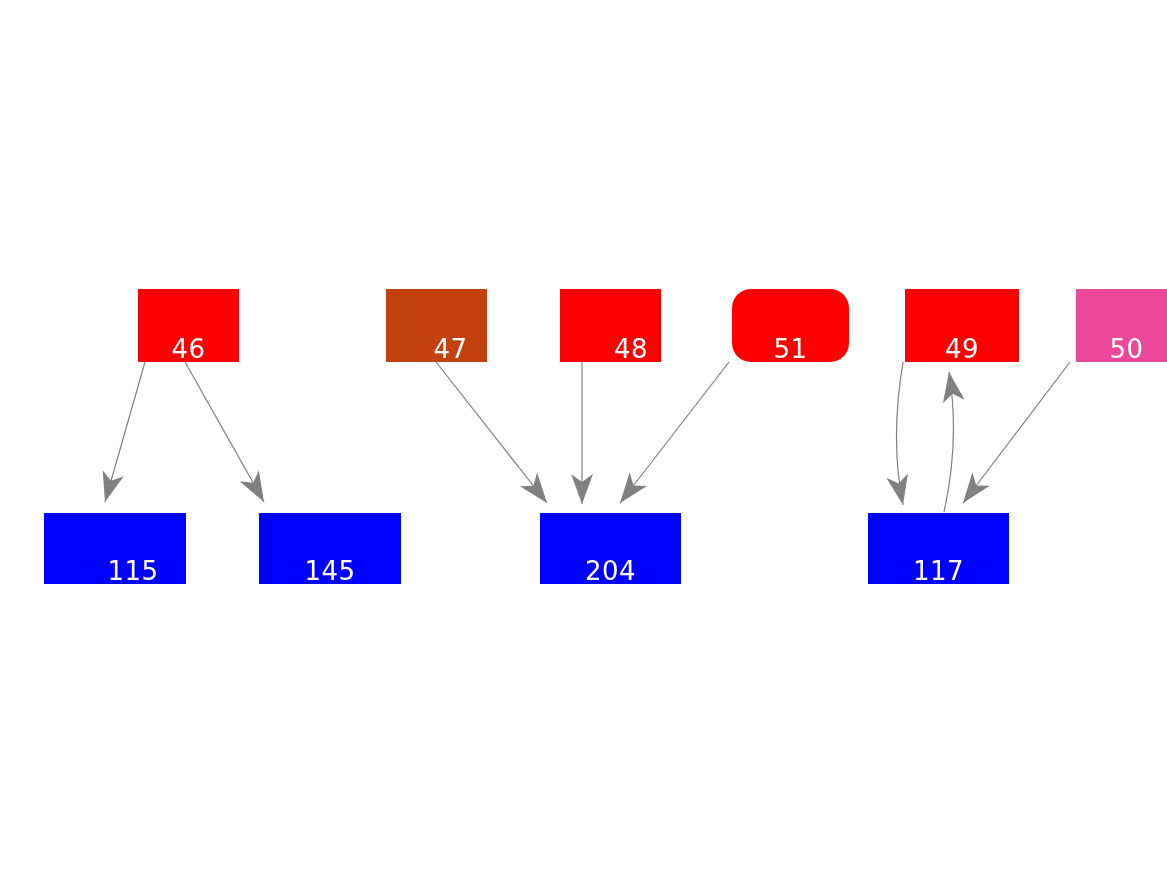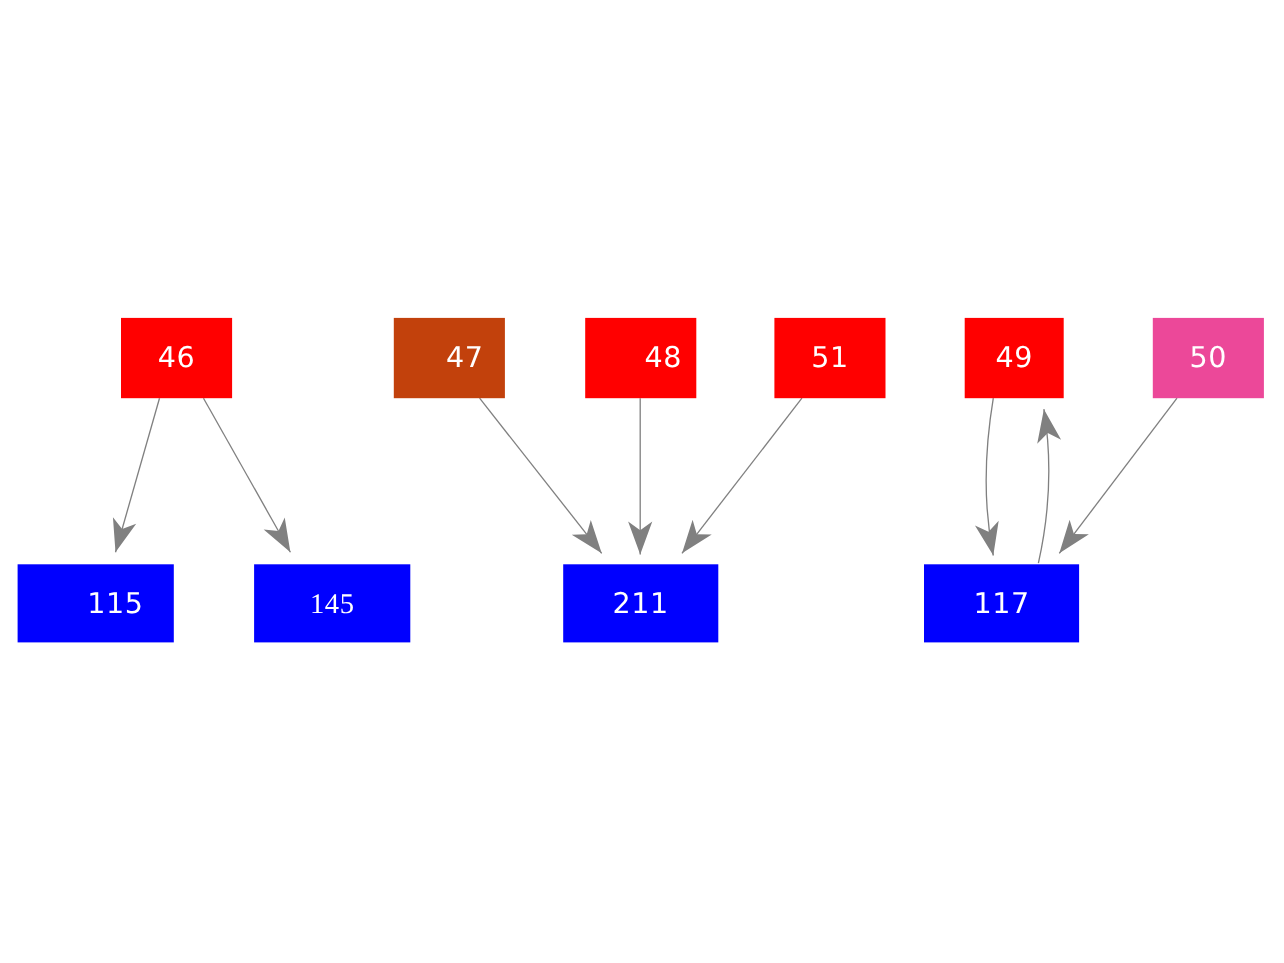--- a/index.html
+++ b/index.html
@@ -20,27 +20,28 @@
     left: 0;
     top: 0;
     width: 1167px;
     height: 875px;
     pointer-events: none;
   }
   .node {
     position: absolute;
     box-sizing: border-box;
     display: flex;
-    align-items: center;
+    align-items: flex-end;
     justify-content: center;
     color: #ffffff;
     font-size: 26px;
     line-height: 1;
     letter-spacing: 0.5px;
     user-select: none;
+    margin-left: 28px;
   }
   .node-label {
     display: block;
     white-space: nowrap;
   }
 </style>
 </head>
 <body>
 
 <div id="canvas">
@@ -70,36 +71,36 @@
   <div id="nodes-group">
       <div class="node" style="left: 110px; top: 289px; width: 101px; height: 73px; background: rgb(255, 0, 0);">
         <span class="node-label">46</span>
       </div>
       <div class="node" style="left: 358px; top: 289px; width: 101px; height: 73px; background: #c2410c; padding-left: 28px;">
         <span class="node-label">47</span>
       </div>
       <div class="node" style="left: 532px; top: 289px; width: 101px; height: 73px; background: rgb(255, 0, 0); padding-left: 41px;">
         <span class="node-label">48</span>
       </div>
-      <div class="node" style="left: 704px; top: 289px; width: 101px; height: 73px; background: rgb(255, 0, 0);">
+      <div class="node" style="left: 704px; top: 289px; width: 117px; height: 73px; background: rgb(255, 0, 0); border-radius: 19px;">
         <span class="node-label">51</span>
       </div>
-      <div class="node" style="left: 877px; top: 289px; width: 90px; height: 73px; background: rgb(255, 0, 0);">
+      <div class="node" style="left: 877px; top: 289px; width: 114px; height: 73px; background: rgb(255, 0, 0);">
         <span class="node-label">49</span>
       </div>
       <div class="node" style="left: 1048px; top: 289px; width: 101px; height: 73px; background: #ec4899;">
         <span class="node-label">50</span>
       </div>
       <div class="node" style="left: 16px; top: 513px; width: 142px; height: 71px; background: rgb(0, 0, 255); padding-left: 36px;">
         <span class="node-label">115</span>
       </div>
-      <div class="node" style="left: 231px; top: 513px; width: 142px; height: 71px; background: rgb(0, 0, 255); font-family: Liberation Serif, serif;">
+      <div class="node" style="left: 231px; top: 513px; width: 142px; height: 71px; background: rgb(0, 0, 255);">
         <span class="node-label">145</span>
       </div>
       <div class="node" style="left: 512px; top: 513px; width: 141px; height: 71px; background: rgb(0, 0, 255);">
-        <span class="node-label">211</span>
+        <span class="node-label">204</span>
       </div>
       <div class="node" style="left: 840px; top: 513px; width: 141px; height: 71px; background: rgb(0, 0, 255);">
         <span class="node-label">117</span>
       </div>
     </div>
 
 </div>
 
 </body></html>

